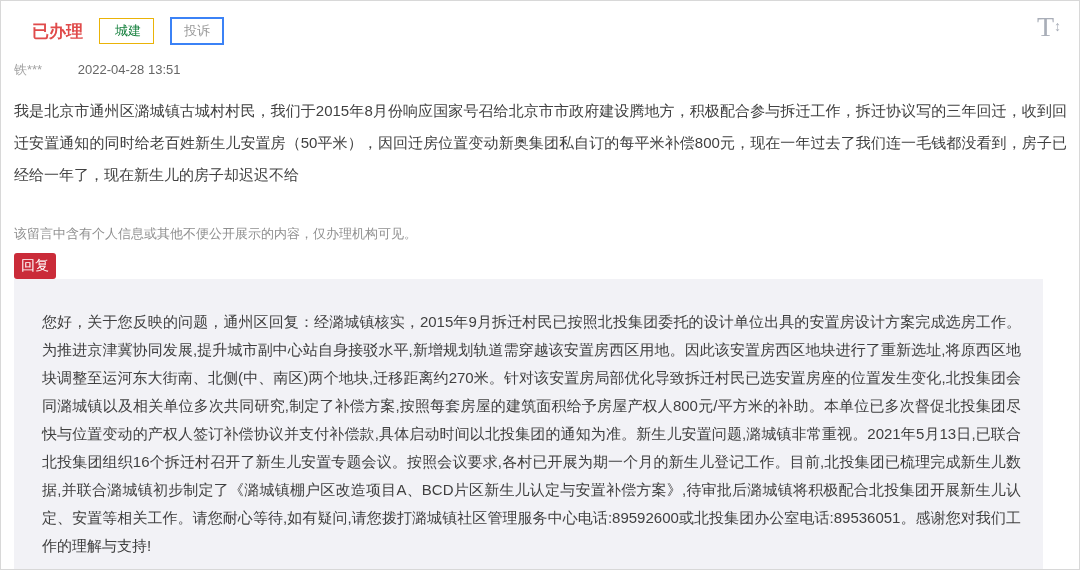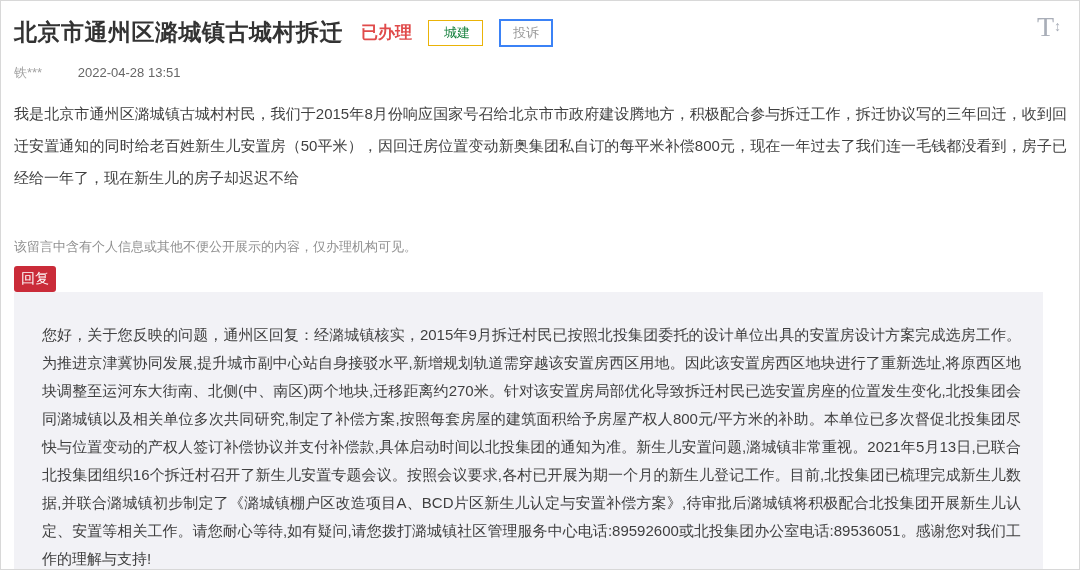--- a/index.html
+++ b/index.html
@@ -37,21 +37,21 @@
   
   .post-body {
     margin-top: 16px;
     width: 1053px;
     font-size: 15px;
     line-height: 32px;
     color: #404040;
     text-align: justify;
   }
 
-  .privacy-notice { margin-top: 44px; font-size: 13px; color: #8f8f8f; }
+  .privacy-notice { margin-top: 34px; font-size: 13px; color: #8f8f8f; }
 
   
   .reply-button {
     display: inline-block;
     margin-top: 10px;
     background: #ca2b39;
     color: #ffffff;
     font-size: 14px;
     padding: 4px 7px;
     border-radius: 3px;
@@ -73,21 +73,20 @@
     color: #404040;
     text-align: justify;
   }
 </style>
 </head>
 <body>
 
 <div class="content">
 
   <div class="header-row">
-    <h1 class="post-title">北京市通州区潞城镇古城村拆迁</h1>
     <span class="status-badge">已办理</span>
     <span class="tag tag-1">城建</span>
     <span class="tag tag-2">投诉</span>
   </div>
 
   <div class="font-size-control">
     <span class="t-glyph">T</span>
       <span class="arrow-glyph">↕</span>
   </div>
 

